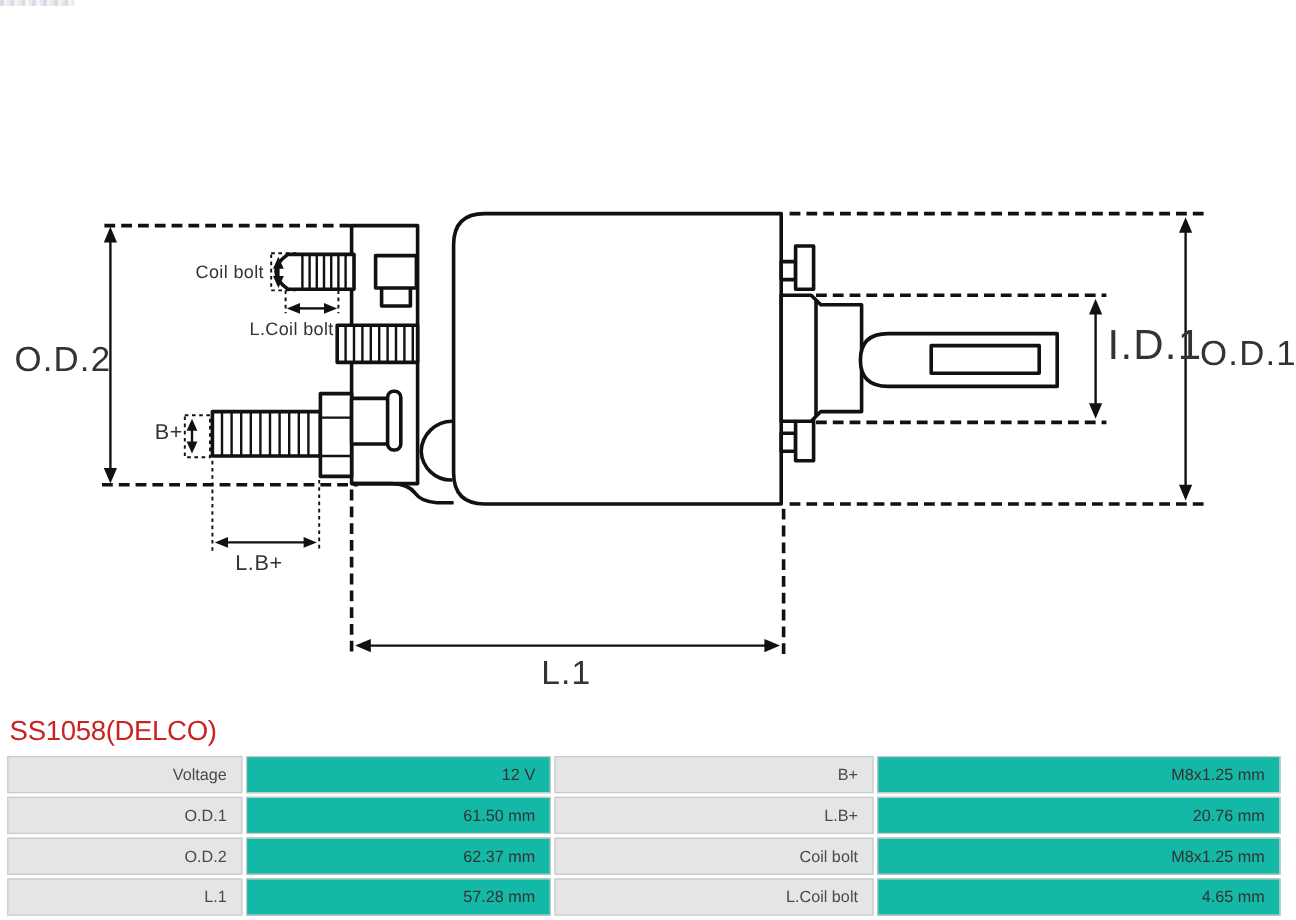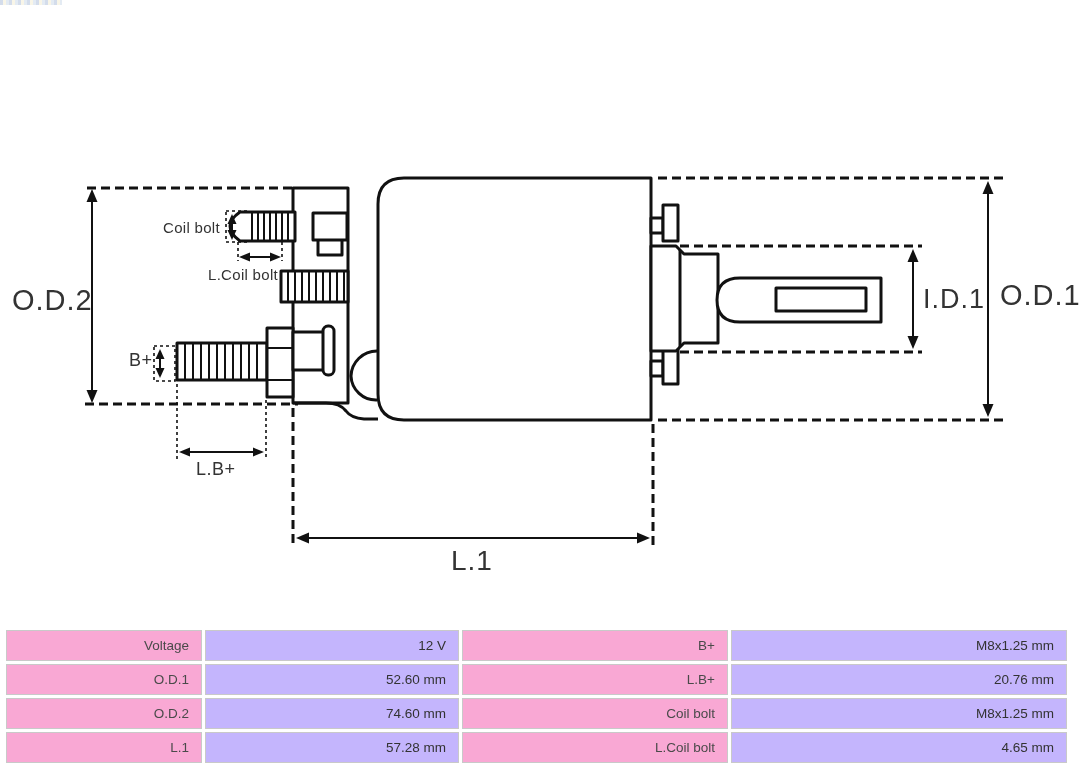--- a/index.html
+++ b/index.html
@@ -12,41 +12,41 @@
     background:repeating-linear-gradient(90deg,#c9d4e6 0 3px,#f7f3e2 3px 6px,#dde6f0 6px 9px);
     opacity:.8;
   }
   .diagram{position:absolute;left:0;top:0;width:1080px;height:590px;}
   .dim-label{
     position:absolute;color:#333;white-space:nowrap;
     font-family:"Liberation Sans", sans-serif;letter-spacing:1px;
   }
   .lbl-od2{left:12px;top:284px;font-size:29px;}
   .lbl-od1{left:1000px;top:279px;font-size:29px;}
-  .lbl-id1{left:923px;top:284px;font-size:27px;}
+  .lbl-id1{left:923px;top:268px;font-size:35px;}
   .lbl-l1{left:451px;top:545px;font-size:28px;}
   .lbl-lb{left:196px;top:459px;font-size:18px;letter-spacing:.5px;}
   .lbl-b{left:129px;top:350px;font-size:18px;letter-spacing:.5px;}
   .lbl-coil{left:163px;top:219px;font-size:15px;letter-spacing:.3px;}
   .lbl-lcoil{left:208px;top:266px;font-size:15px;letter-spacing:.3px;}
   .part-title{
     position:absolute;left:8px;top:596px;font-size:23px;letter-spacing:-.3px;
     color:#cc2222;
   }
   .spec-table{
     position:absolute;left:6px;top:630px;
     display:grid;grid-template-columns:196px 254px 266px 336px;
     grid-auto-rows:31px;gap:3px;
   }
   .cell{
     border:1px solid #c9c9c9;display:flex;align-items:center;justify-content:flex-end;
     padding:0 12px;font-size:13.5px;box-sizing:border-box;
   }
-  .cell.lab{background:#f9a8d4;color:#4a4a4a;}
-  .cell.val{background:#c4b5fd;color:#333333;}
+  .cell.lab{background:#e5e5e5;color:#4a4a4a;}
+  .cell.val{background:#14b8a6;color:#333333;}
 </style>
 </head>
 <body>
 
 <div class="stage">
 
   <div class="partial-logo"></div>
 
   <div class="diagram">
     <svg width="1080" height="590" viewBox="0 0 1080 590">
@@ -150,37 +150,38 @@
     <div class="dim-label lbl-od2">O.D.2</div>
     <div class="dim-label lbl-od1">O.D.1</div>
     <div class="dim-label lbl-id1">I.D.1</div>
     <div class="dim-label lbl-l1">L.1</div>
     <div class="dim-label lbl-lb">L.B+</div>
     <div class="dim-label lbl-b">B+</div>
     <div class="dim-label lbl-coil">Coil bolt</div>
     <div class="dim-label lbl-lcoil">L.Coil bolt</div>
   </div>
 
+  <div class="part-title">SS1058(DELCO)</div>
 
   <div class="spec-table">
     <div style="display:contents">
       <div class="cell lab">Voltage</div>
       <div class="cell val">12 V</div>
       <div class="cell lab">B+</div>
       <div class="cell val">M8x1.25 mm</div>
     </div>
     <div style="display:contents">
       <div class="cell lab">O.D.1</div>
-      <div class="cell val">52.60 mm</div>
+      <div class="cell val">61.50 mm</div>
       <div class="cell lab">L.B+</div>
       <div class="cell val">20.76 mm</div>
     </div>
     <div style="display:contents">
       <div class="cell lab">O.D.2</div>
-      <div class="cell val">74.60 mm</div>
+      <div class="cell val">62.37 mm</div>
       <div class="cell lab">Coil bolt</div>
       <div class="cell val">M8x1.25 mm</div>
     </div>
     <div style="display:contents">
       <div class="cell lab">L.1</div>
       <div class="cell val">57.28 mm</div>
       <div class="cell lab">L.Coil bolt</div>
       <div class="cell val">4.65 mm</div>
     </div>
   </div>

